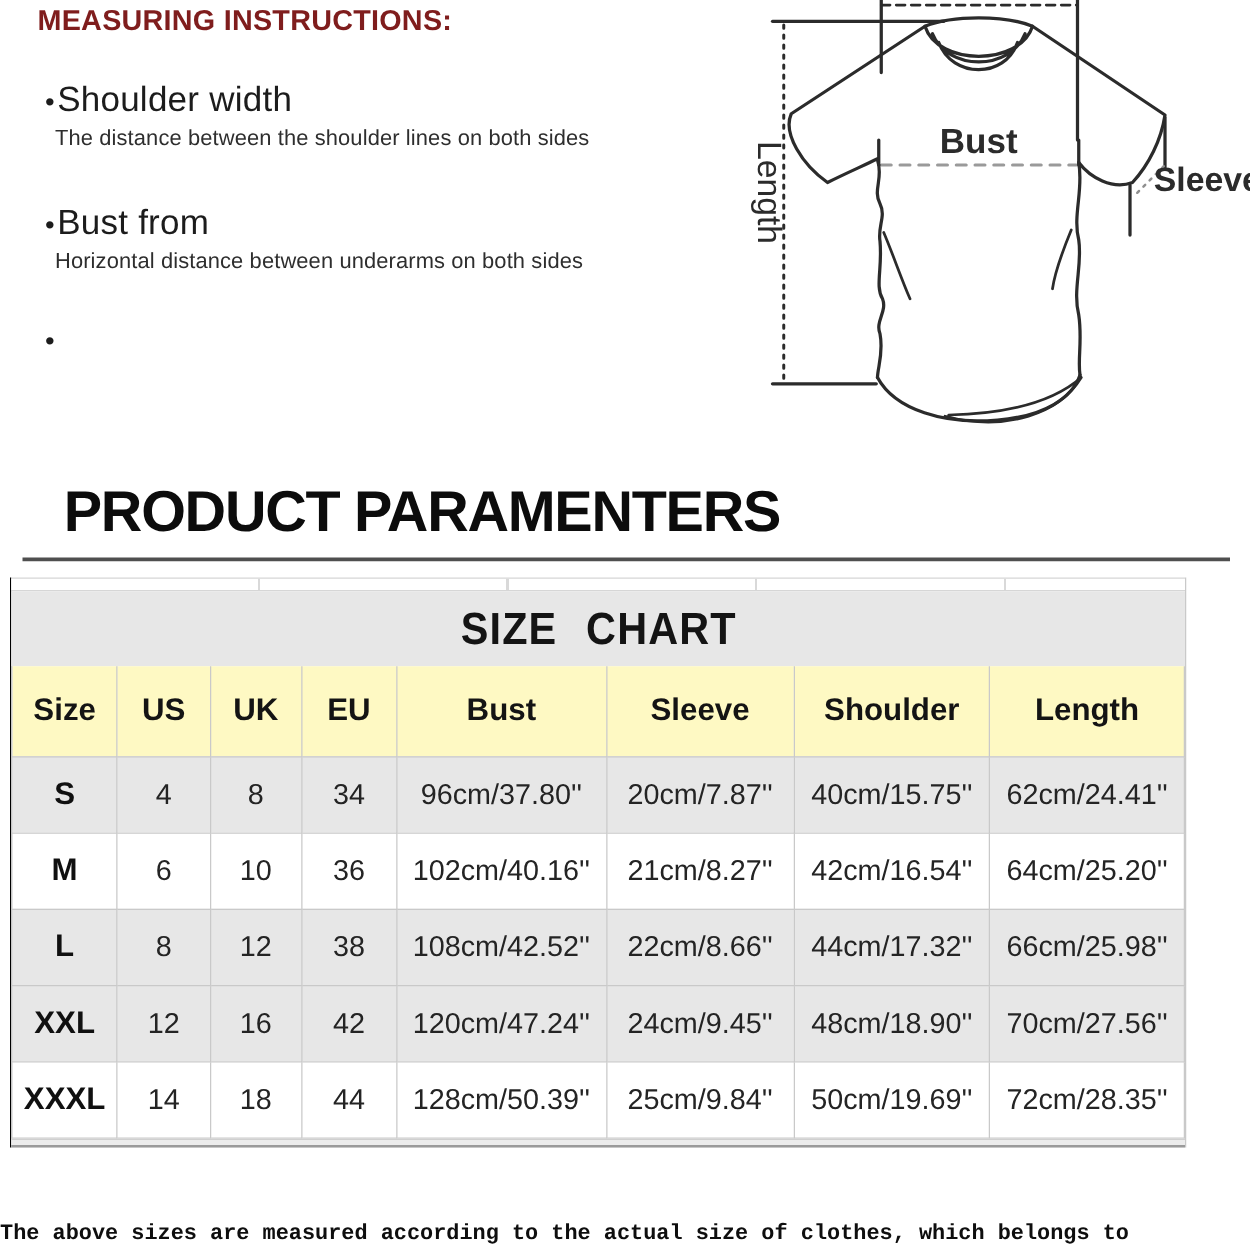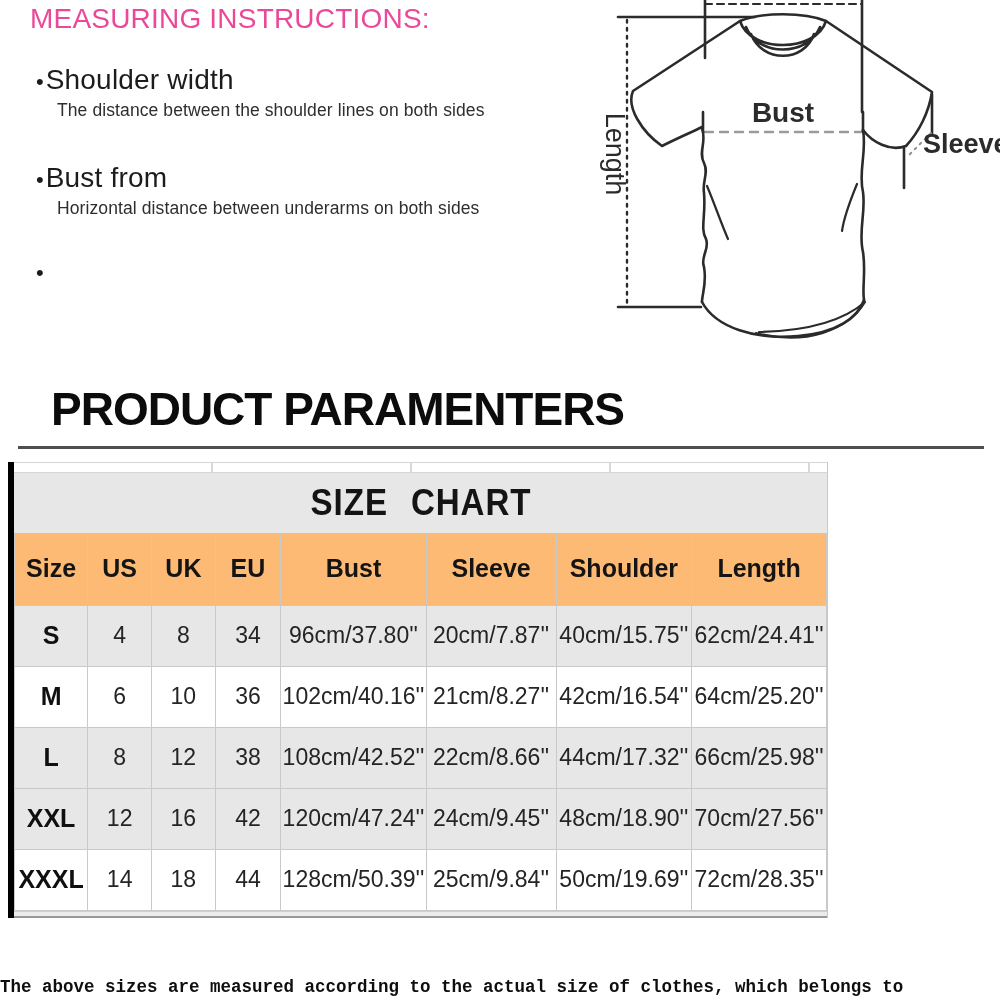--- a/index.html
+++ b/index.html
@@ -1,46 +1,46 @@
 <!DOCTYPE html>
 <html><head>
 <meta charset="utf-8">
 <style>
   * { margin:0; padding:0; box-sizing:border-box; }
   html,body { width:1000px; height:1000px; background:#ffffff; overflow:hidden;
               font-family:"Liberation Sans","DejaVu Sans",sans-serif; color:#1a1a1a; }
   .abs { position:absolute; }
 
   
-  #instructions-title { left:30px; top:3px; font-size:28px; font-weight:400; letter-spacing:.2px; color:#ec4899; }
+  #instructions-title { left:30px; top:3px; font-size:23px; font-weight:700; letter-spacing:.2px; color:#7f1d1d; }
   .m-item { left:36px; }
   .m-item .row { display:flex; align-items:baseline; }
   .bullet { font-size:22px; margin-right:2px; color:#1c1c1c; }
   .m-label { font-size:28px; font-weight:400; color:#1c1c1c; letter-spacing:.2px;text-align:center; }
-  .m-desc  { font-size:17.5px; color:#2e2e2e; margin-left:21px; margin-top:4px; letter-spacing:.1px; }
+  .m-desc  { font-size:17.5px; color:#2e2e2e; margin-left:8px; margin-top:4px; letter-spacing:.1px; }
   #m-item-1 { top:64px; } #m-item-2 { top:162px; } #m-item-3 { top:260px; }
 
   
   #diagram { left:560px; top:0; width:440px; height:360px; }
   #diagram text { font-family:"Liberation Sans","DejaVu Sans",sans-serif; fill:#2b2b2b; }
 
   
   #section-title { left:27px; top:382px; font-size:46px; font-weight:800; letter-spacing:-1px; color:#0c0c0c;margin-left:24px; }
   #section-rule  { left:18px; top:446px; width:966px; height:3px; background:#4f4f4f; }
 
   
-  #chart-wrap { left:8px; top:462px; width:820px; border-left:6px solid #000000; border-right:1px solid #c9c9c9; }
+  #chart-wrap { left:8px; top:462px; width:941px; border-left:1px solid #000000; border-right:1px solid #c9c9c9; }
   #chart-strip { height:11px; border-top:1px solid #d6d6d6; border-bottom:1px solid #d6d6d6;
     background:repeating-linear-gradient(90deg,#ffffff 0 197px,#d9d9d9 197px 199px); }
   #chart-title-band { height:60px; background:#e7e7e7; display:flex; align-items:center; justify-content:center; }
   #chart-title { font-size:36px; font-weight:700; letter-spacing:1px; word-spacing:14px; color:#141414;
                  transform:scaleX(.92); }
   table { width:100%; border-collapse:collapse; table-layout:fixed; }
   th, td { text-align:center; vertical-align:middle; border:1px solid #c9c9c9; border-top:none; }
-  th { height:72px; font-size:25px; font-weight:700; color:#141414; background:#fdba74; }
+  th { height:72px; font-size:25px; font-weight:700; color:#141414; background:#fef9c3; }
   td { height:61px; font-size:23px; color:#242424; }
   td.size-col { font-weight:700; font-size:25px; color:#101010; }
   tr.stripe td { background:#e7e7e7; }
   tr.plain  td { background:#ffffff; }
   #chart-bottom { height:7px; background:#ececec; border-top:1px solid #cfcfcf; border-bottom:2px solid #9a9a9a; }
 
   
   #footnote { left:0; top:977px; width:839px; text-align:center;
               font-family:"Liberation Mono","DejaVu Sans Mono",monospace;
               font-weight:700; font-size:17.5px; color:#0e0e0e; white-space:nowrap; }

